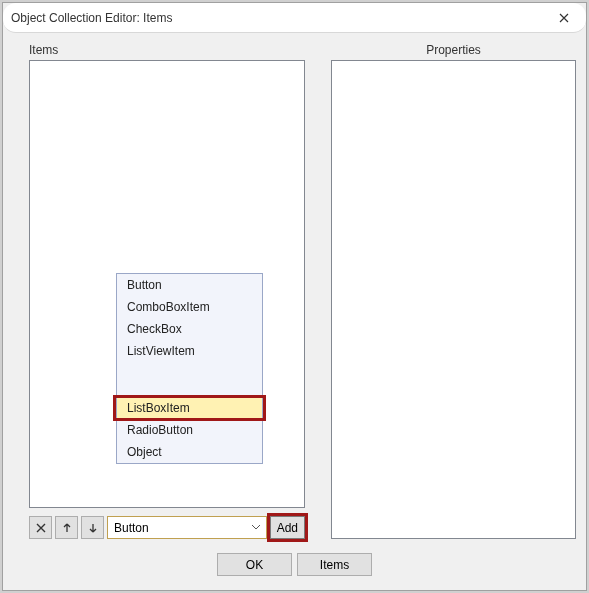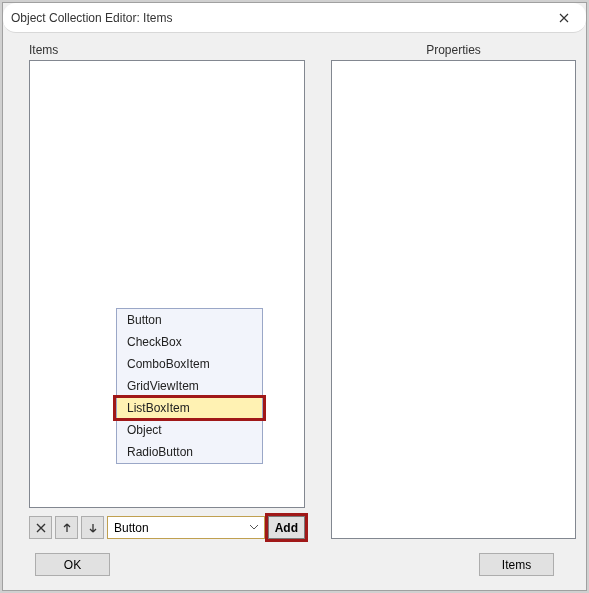--- a/index.html
+++ b/index.html
@@ -15,27 +15,27 @@
   .listbox { background: #fff; border: 1px solid #828790; flex: 1; }
   .items-col { flex: 0 0 276px; }
   .props-col { flex: 1; text-align: center; }
   .items-listbox { height: 438px; }
   .props-listbox { height: 480px; }
   .items-toolbar { display: flex; gap: 3px; margin-top: 8px; align-items: stretch; height: 23px; }
   .sq-btn { width: 23px; height: 23px; background: #e1e1e1; border: 1px solid #adadad; display: flex; align-items: center; justify-content: center; cursor: default; }
   .sq-btn svg { width: 10px; height: 10px; }
   .type-select { flex: 1; height: 23px; background: #fff; border: 1px solid #c0a050; display: flex; align-items: center; padding: 0 6px; position: relative; cursor: default; }
   .type-select .caret { margin-left: auto; }
-  .add-btn { height: 23px; padding: 0 6px; background: #e1e1e1; border: 1px solid #7a7a7a; display: flex; align-items: center; cursor: default; position: relative; font-weight: bold; }
+  .add-btn { height: 23px; padding: 0 6px; background: #e1e1e1; border: 1px solid #7a7a7a; display: flex; align-items: center; cursor: default; position: relative; }
   .add-highlight { position: absolute; border: 3px solid #a01818; pointer-events: none; }
   .dropdown { position: absolute; left: 113px; bottom: 75px; width: 147px; background: #f2f4fb; border: 1px solid #9aa7c7; z-index: 10; }
   .dropdown-item { padding: 4px 10px; color: #222; cursor: default; }
-  .dropdown-item.selected { background: #fff2b3; position: relative; }
+  .dropdown-item.selected { background: #fff2b3; position: relative; margin-top: 35px; }
   .sel-highlight { position: absolute; left: -4px; right: -4px; top: -2px; bottom: -2px; border: 3px solid #a01818; pointer-events: none; }
-  .footer { padding: 14px 32px; display: flex; justify-content: space-between; gap: 5px; }
+  .footer { padding: 14px 32px; display: flex; justify-content: center; gap: 5px; }
   .dlg-btn { width: 75px; height: 23px; background: #e1e1e1; border: 1px solid #adadad; display: flex; align-items: center; justify-content: center; cursor: default; }
 </style>
 </head>
 <body>
 
 <div class="window">
   <div class="titlebar">
     <span class="title-text">Object Collection Editor: Items</span>
     <div class="close-btn">
       <svg viewBox="0 0 10 10">
@@ -79,26 +79,26 @@
       </div>
     </div>
 
     <div class="col props-col">
       <div class="col-label">Properties</div>
       <div class="listbox props-listbox"></div>
     </div>
 
     <div class="dropdown" id="dropdown">
         <div class="dropdown-item">Button</div>
+        <div class="dropdown-item">ComboBoxItem</div>
         <div class="dropdown-item">CheckBox</div>
-        <div class="dropdown-item">ComboBoxItem</div>
-        <div class="dropdown-item">GridViewItem</div>
+        <div class="dropdown-item">ListViewItem</div>
         <div class="dropdown-item selected">ListBoxItem<div class="sel-highlight"></div></div>
+        <div class="dropdown-item">RadioButton</div>
         <div class="dropdown-item">Object</div>
-        <div class="dropdown-item">RadioButton</div>
       </div>
   </div>
 
   <div class="footer">
     <div class="dlg-btn">
         <span>OK</span>
       </div>
     <div class="dlg-btn">
         <span>Items</span>
       </div>

